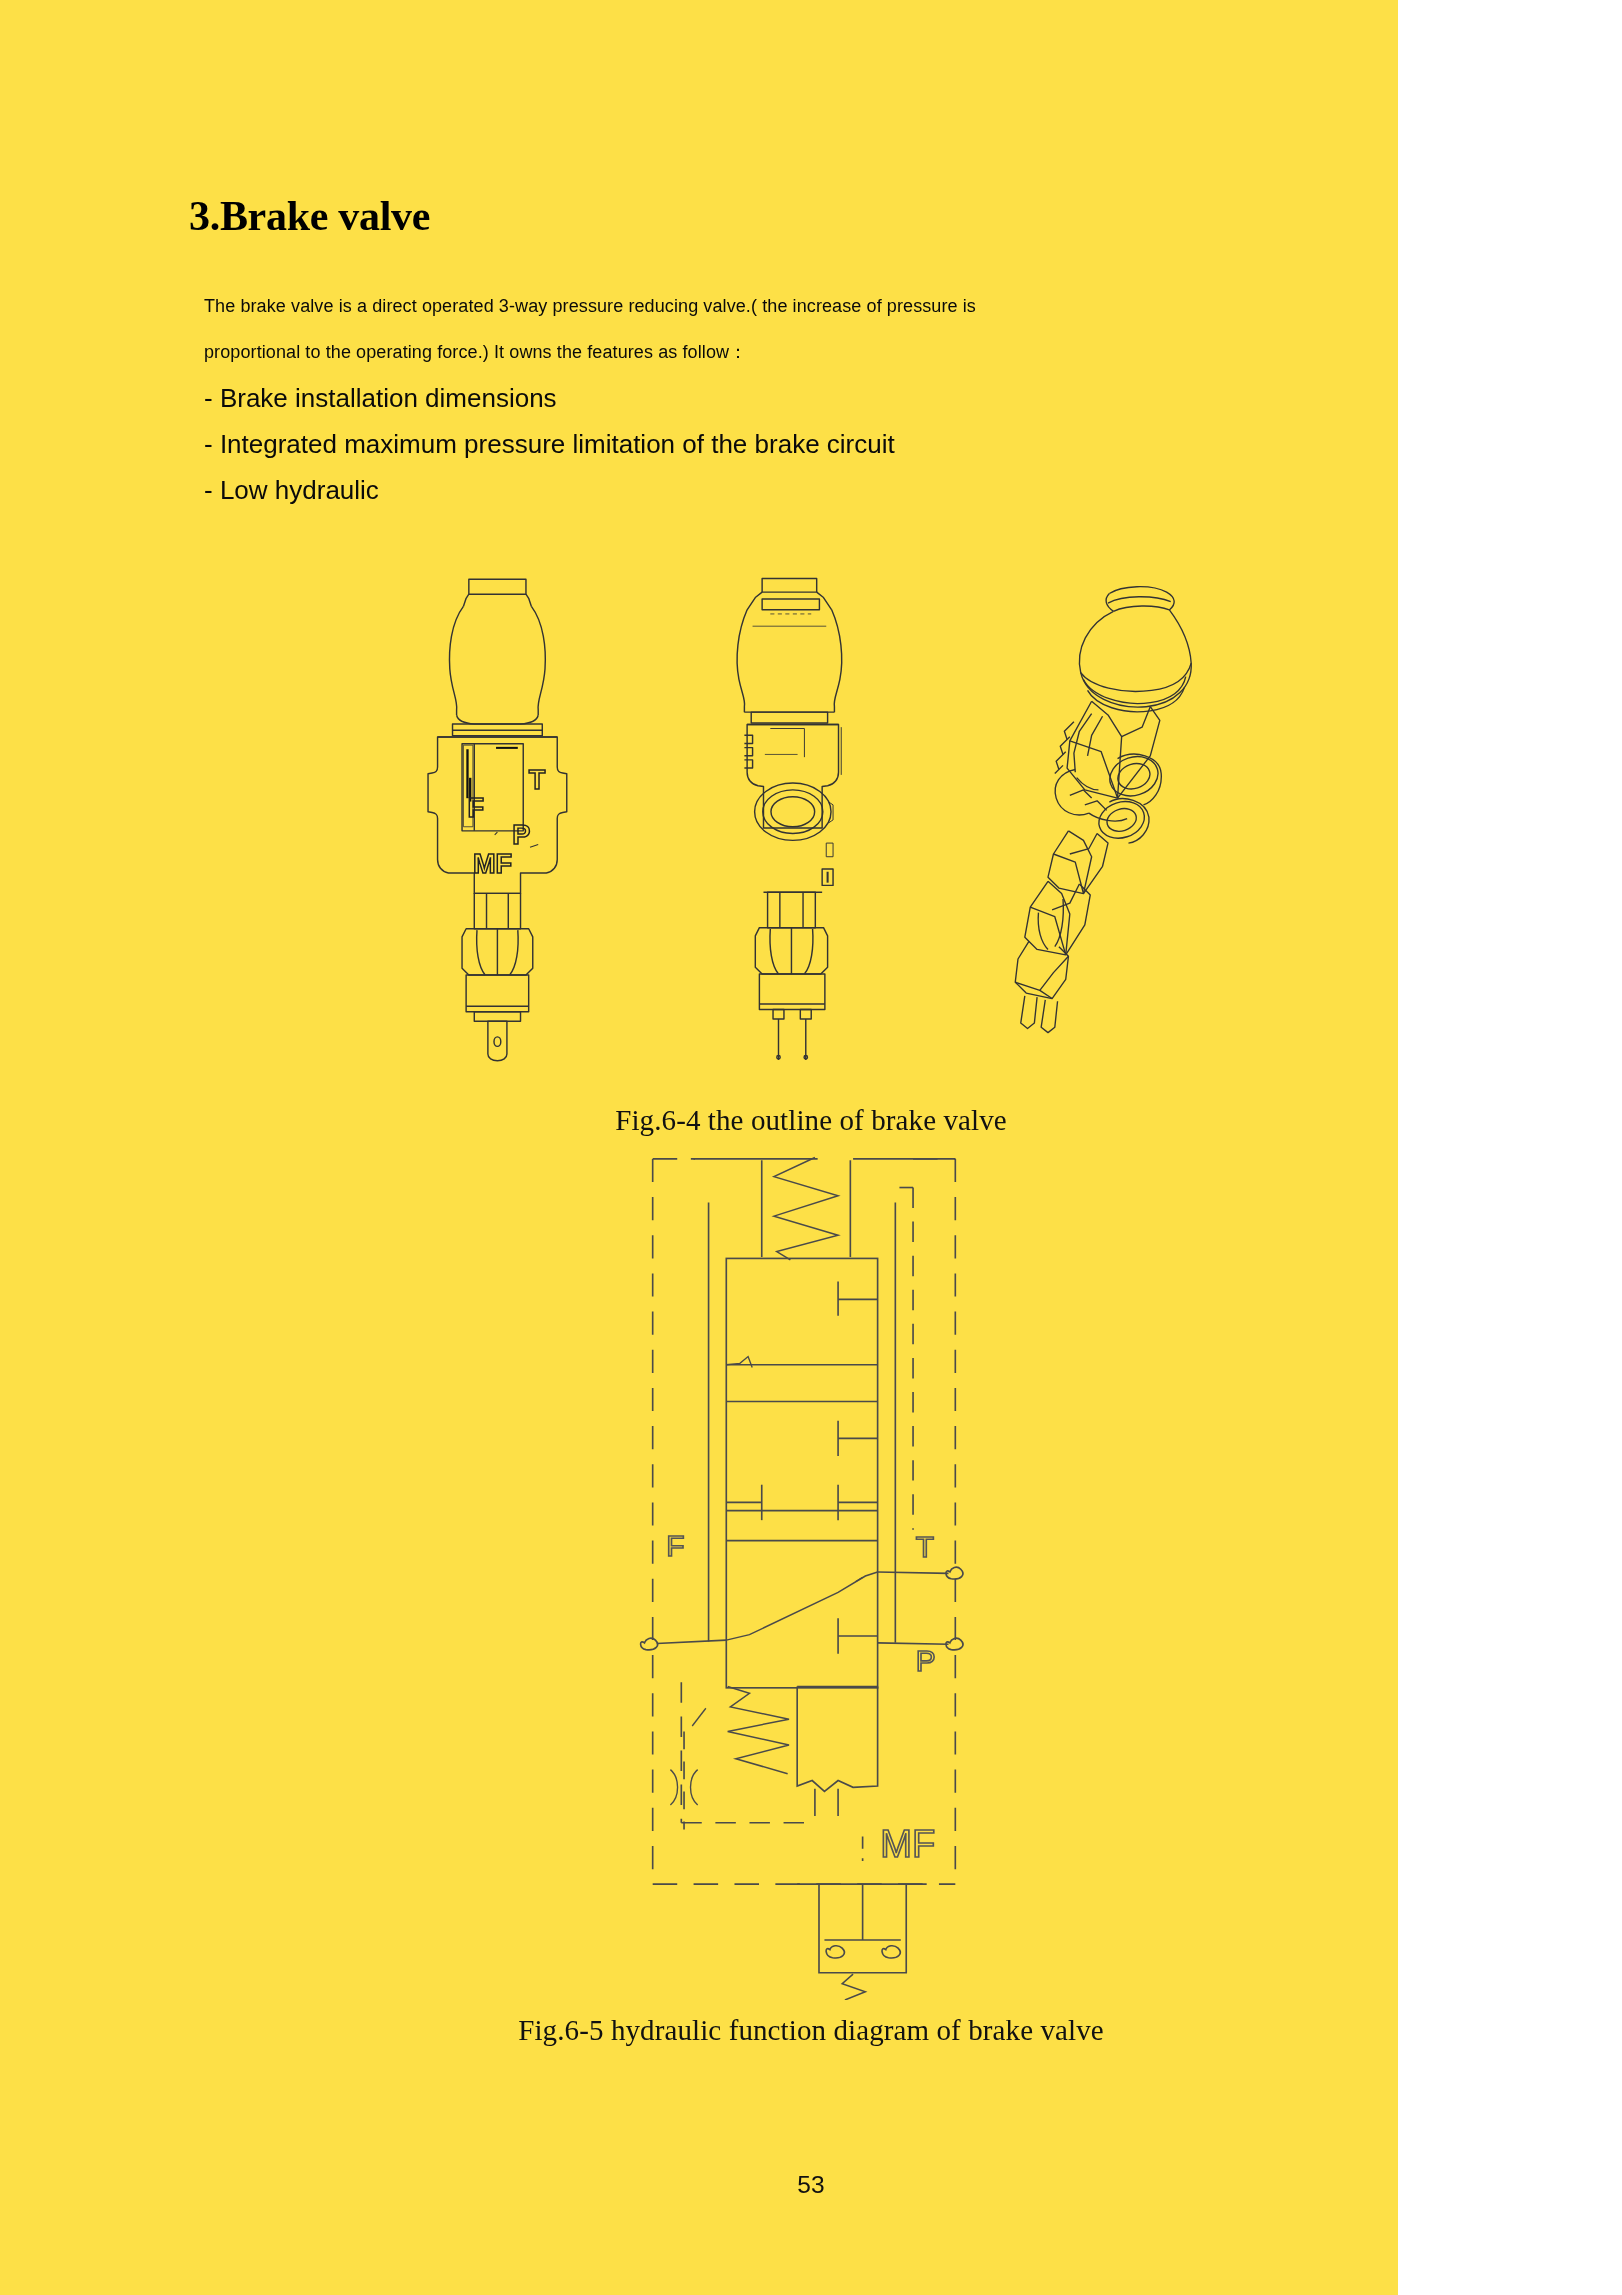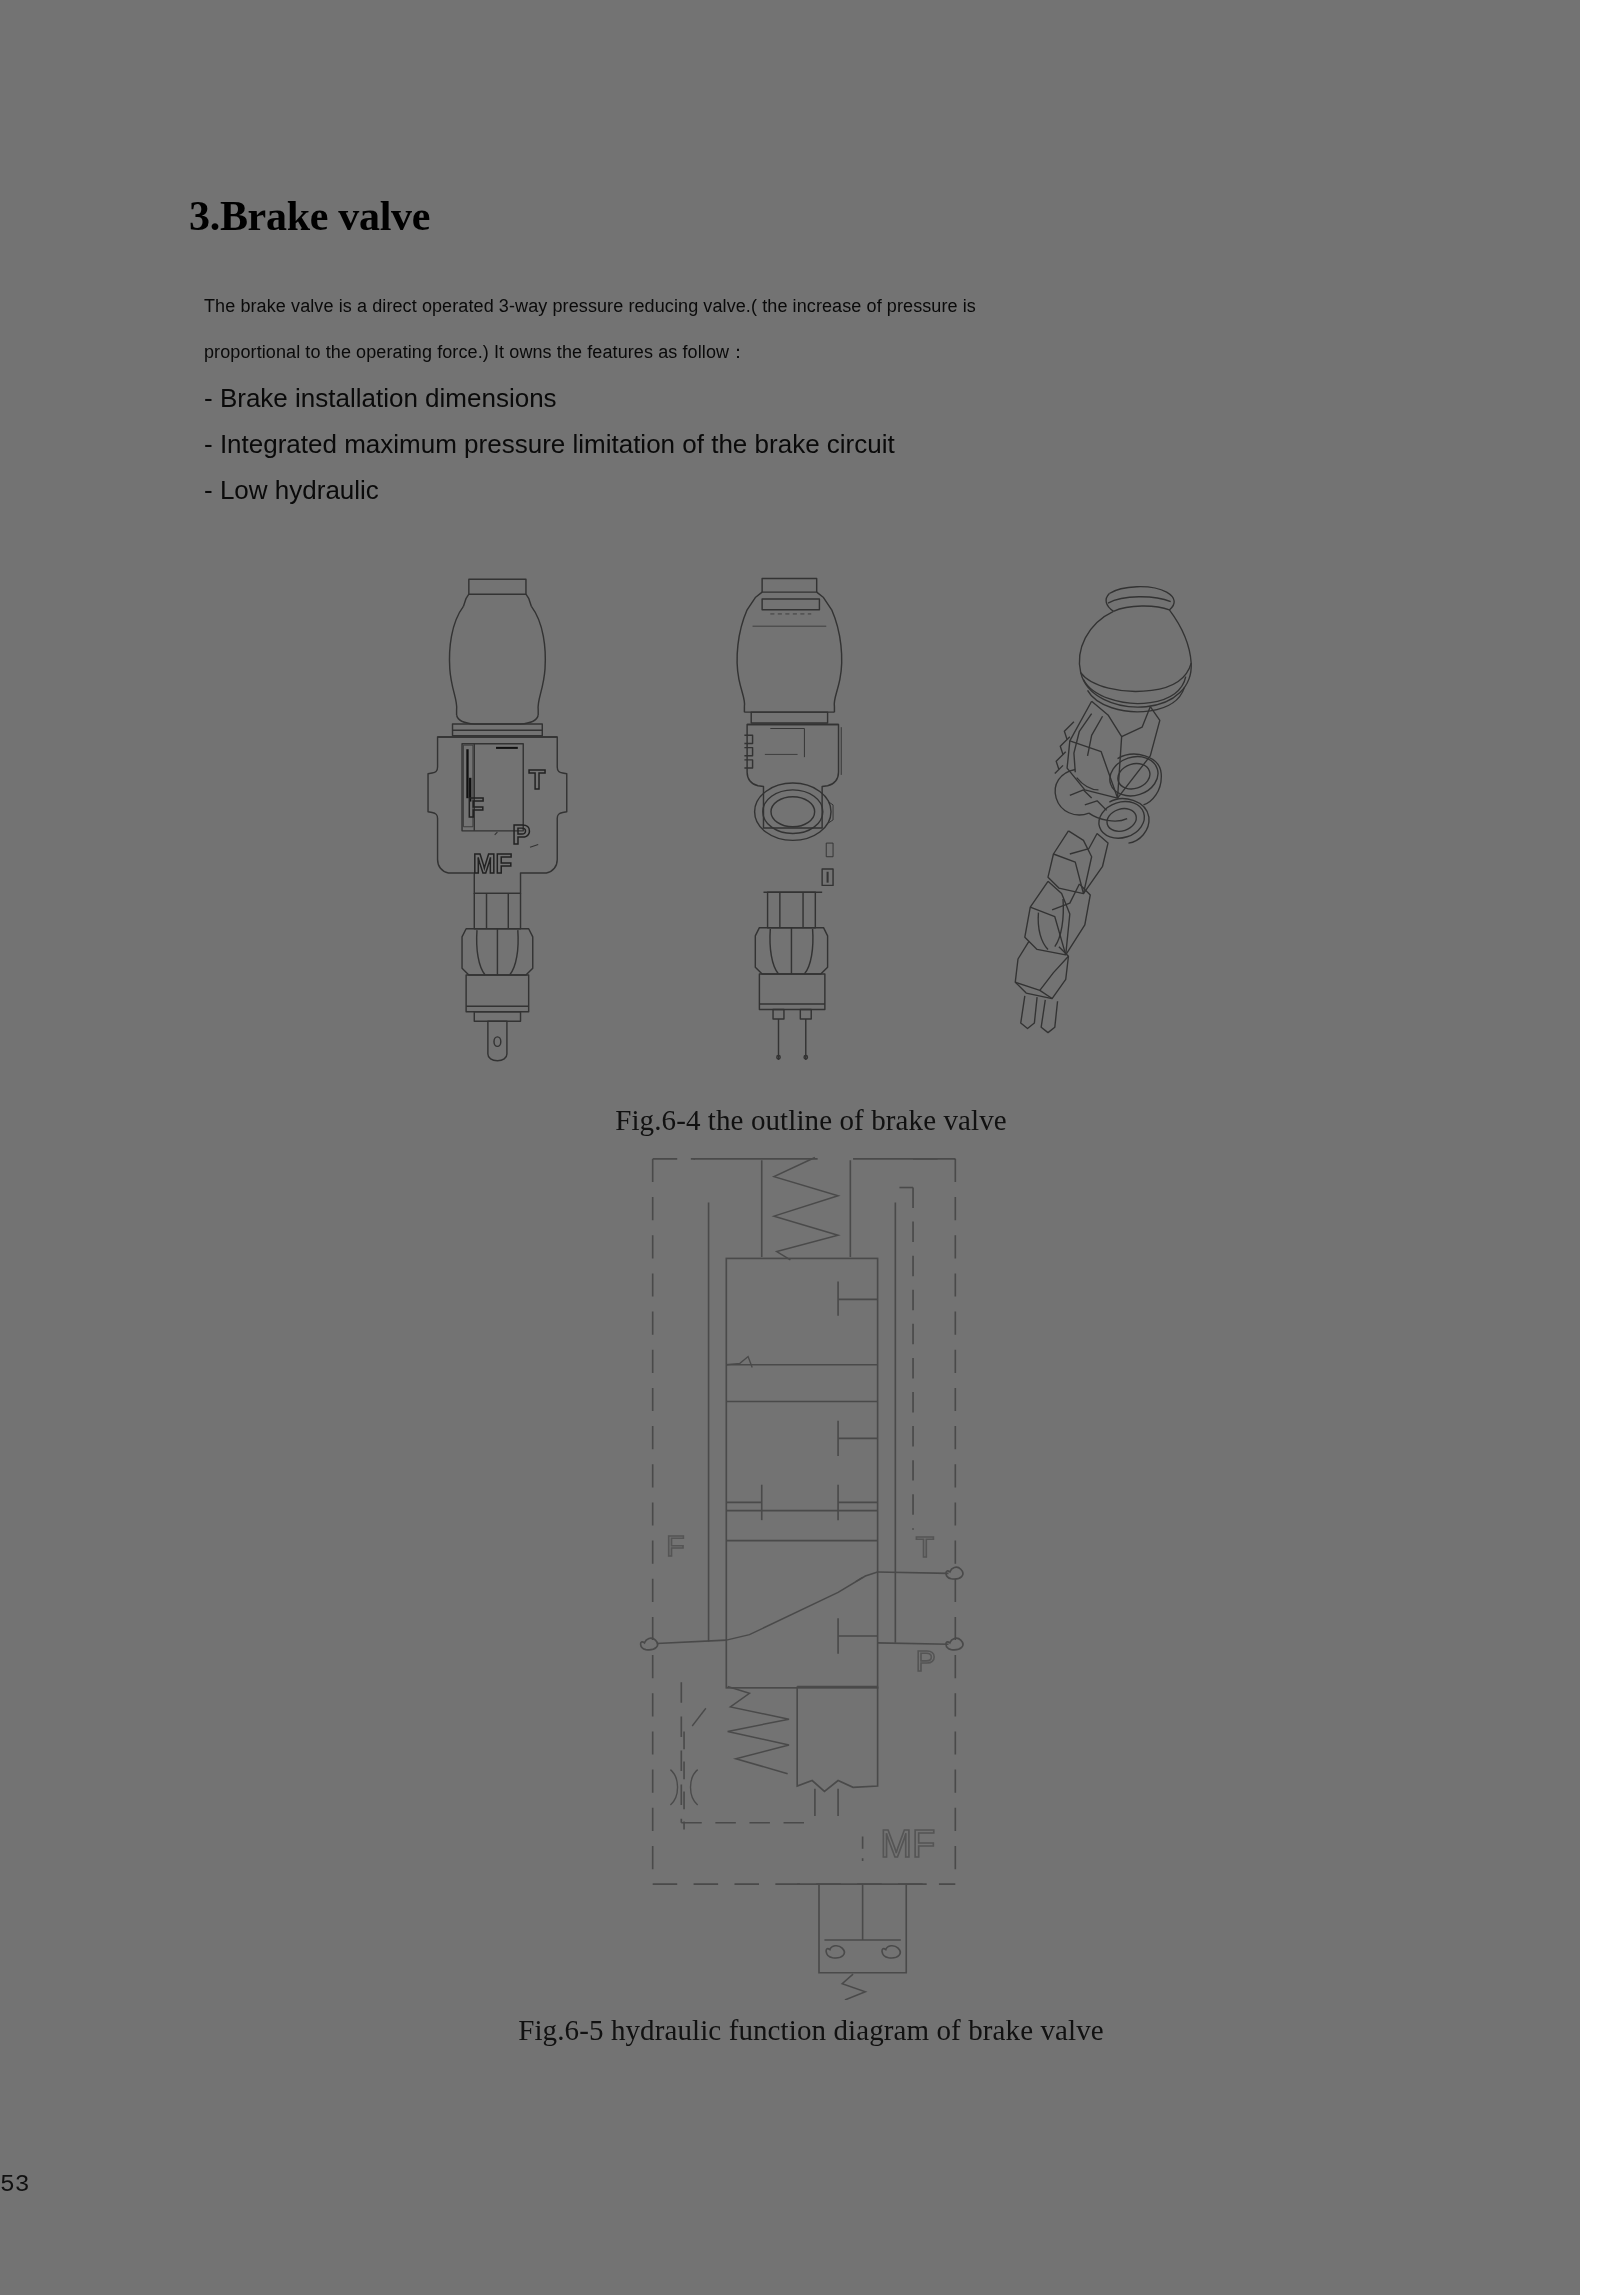--- a/index.html
+++ b/index.html
@@ -6,23 +6,23 @@
     margin: 0;
     padding: 0;
     background: #ffffff;
   }
   body {
     font-family: "Liberation Sans", sans-serif;
     color: #000000;
   }
   .page {
     position: relative;
-    width: 1580px;
+    width: 1398px;
     height: 2295px;
-    background: #737373;
+    background: #fde047;
     overflow: hidden;
   }
 
   
   .doc-heading {
     position: absolute;
     left: 189px;
     top: 194px;
     font-family: "Liberation Serif", serif;
     font-weight: bold;
@@ -85,21 +85,22 @@
     left: 613px;
     top: 1148px;
   }
   .schem-wrap svg { display: block; }
 
   .page-number {
     position: absolute;
     left: 0;
     top: 2171px;
     width: 1622px;
-    font-family: Liberation Mono, monospace;
+    text-align: center;
+    font-family: Liberation Sans, sans-serif;
     font-size: 24.5px;
     color: #111;
   }
 
   
   .port-label {
     font-family: "Liberation Sans", sans-serif;
     font-weight: bold;
     fill: none;
     stroke: #222;

